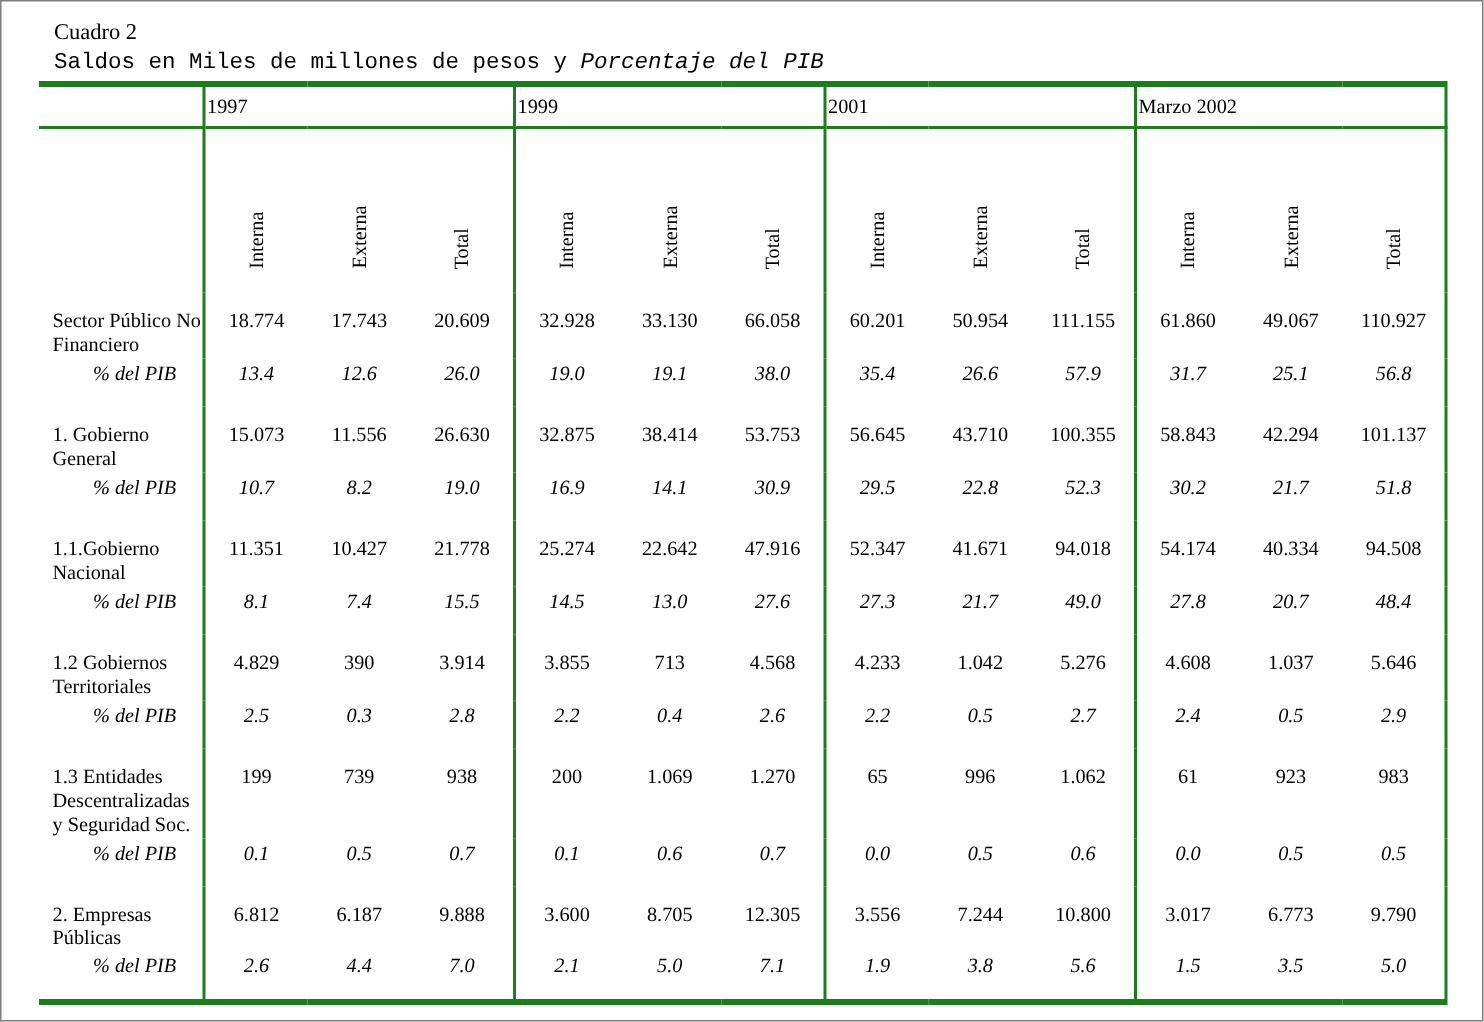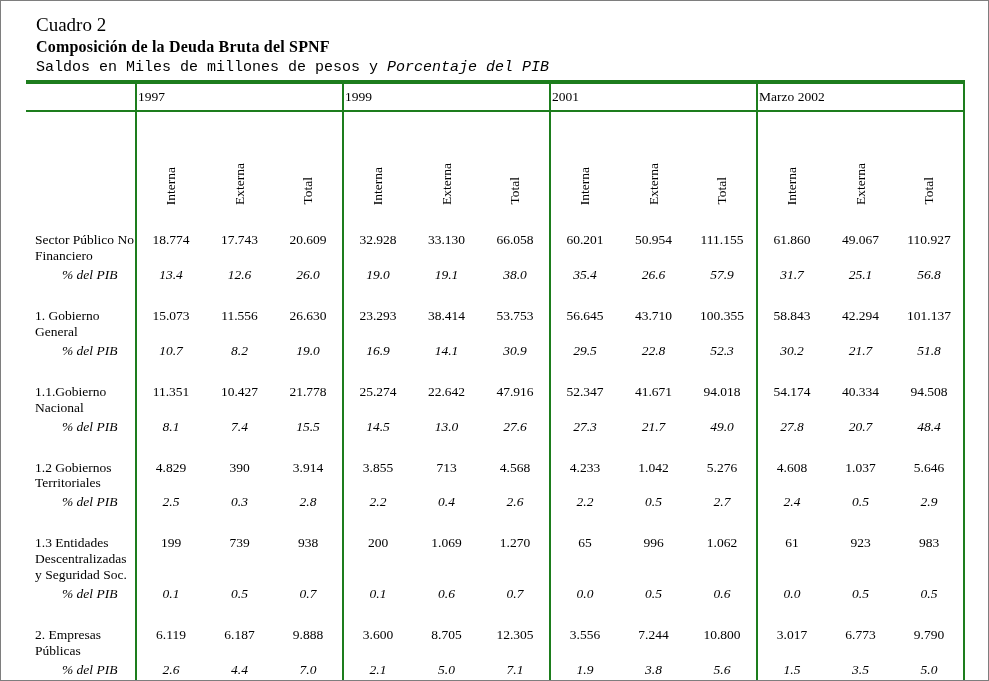--- a/index.html
+++ b/index.html
@@ -7,21 +7,21 @@
   body{
     width:989px; height:681px;
     box-sizing:border-box;
     background:#ffffff;
     border:1px solid #7e7e7e;
     overflow:hidden;
     color:#000;
     font-family:"Liberation Serif","DejaVu Serif",serif;
   }
   .titles{ margin:12px 0 0 35px; line-height:1.28; font-size:15px; }
-  .title-label{ font-size:19px; }
+  .title-label{ font-size:15px; }
   .title-main{ font-weight:bold; font-size:16px; letter-spacing:0.2px; }
   .subtitle{ font-size:15px;font-family:Liberation Mono, monospace; }
   .subtitle .it{ font-style:italic; }
 
   table.main{
     border-collapse:collapse;
     table-layout:fixed;
     margin:3px 0 0 25px;
     width:938px;
     border-top:4px solid var(--green);
@@ -64,21 +64,20 @@
     text-align:center;
     vertical-align:top;
   }
   td.pib-label{ text-align:left !important; padding-left:36px; }
 </style>
 </head>
 <body>
 
 <div class="titles">
   <div class="title-label">Cuadro 2</div>
-  <div class="title-main">Composición de la Deuda Bruta del  SPNF</div>
   <div class="subtitle"><span>Saldos en Miles de millones de pesos y </span><span class="it">Porcentaje del PIB</span></div>
 </div>
 
 <table class="main">
   <colgroup>
     <col class="label-col">
     <col class="data-col">
       <col class="data-col">
       <col class="data-col">
     <col class="data-col">
@@ -144,21 +143,21 @@
         <td class="">57.9</td>
         <td class="group-start">31.7</td>
         <td class="">25.1</td>
         <td class="table-right">56.8</td>
       </tr>
       <tr class="name-row">
         <td class="name-cell">1. Gobierno<br>General</td>
         <td class="num group-start">15.073</td>
         <td class="num">11.556</td>
         <td class="num">26.630</td>
-        <td class="num group-start">23.293</td>
+        <td class="num group-start">32.875</td>
         <td class="num">38.414</td>
         <td class="num">53.753</td>
         <td class="num group-start">56.645</td>
         <td class="num">43.710</td>
         <td class="num">100.355</td>
         <td class="num group-start">58.843</td>
         <td class="num">42.294</td>
         <td class="num table-right">101.137</td>
       </tr>
       <tr class="pib-row">
@@ -261,21 +260,21 @@
         <td class="">0.7</td>
         <td class="group-start">0.0</td>
         <td class="">0.5</td>
         <td class="">0.6</td>
         <td class="group-start">0.0</td>
         <td class="">0.5</td>
         <td class="table-right">0.5</td>
       </tr>
       <tr class="name-row">
         <td class="name-cell">2. Empresas<br>Públicas</td>
-        <td class="num group-start">6.119</td>
+        <td class="num group-start">6.812</td>
         <td class="num">6.187</td>
         <td class="num">9.888</td>
         <td class="num group-start">3.600</td>
         <td class="num">8.705</td>
         <td class="num">12.305</td>
         <td class="num group-start">3.556</td>
         <td class="num">7.244</td>
         <td class="num">10.800</td>
         <td class="num group-start">3.017</td>
         <td class="num">6.773</td>

